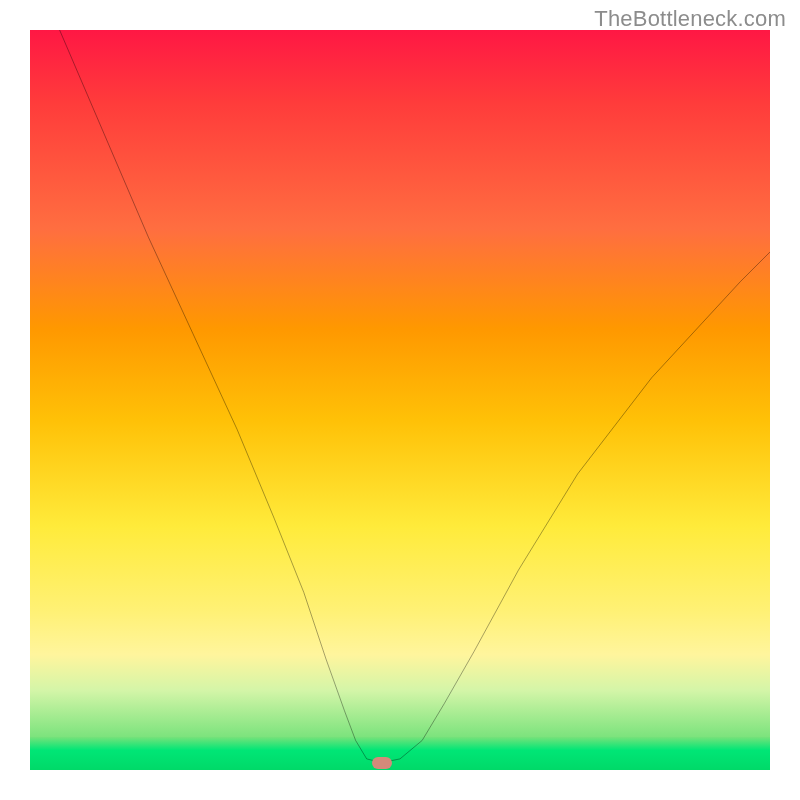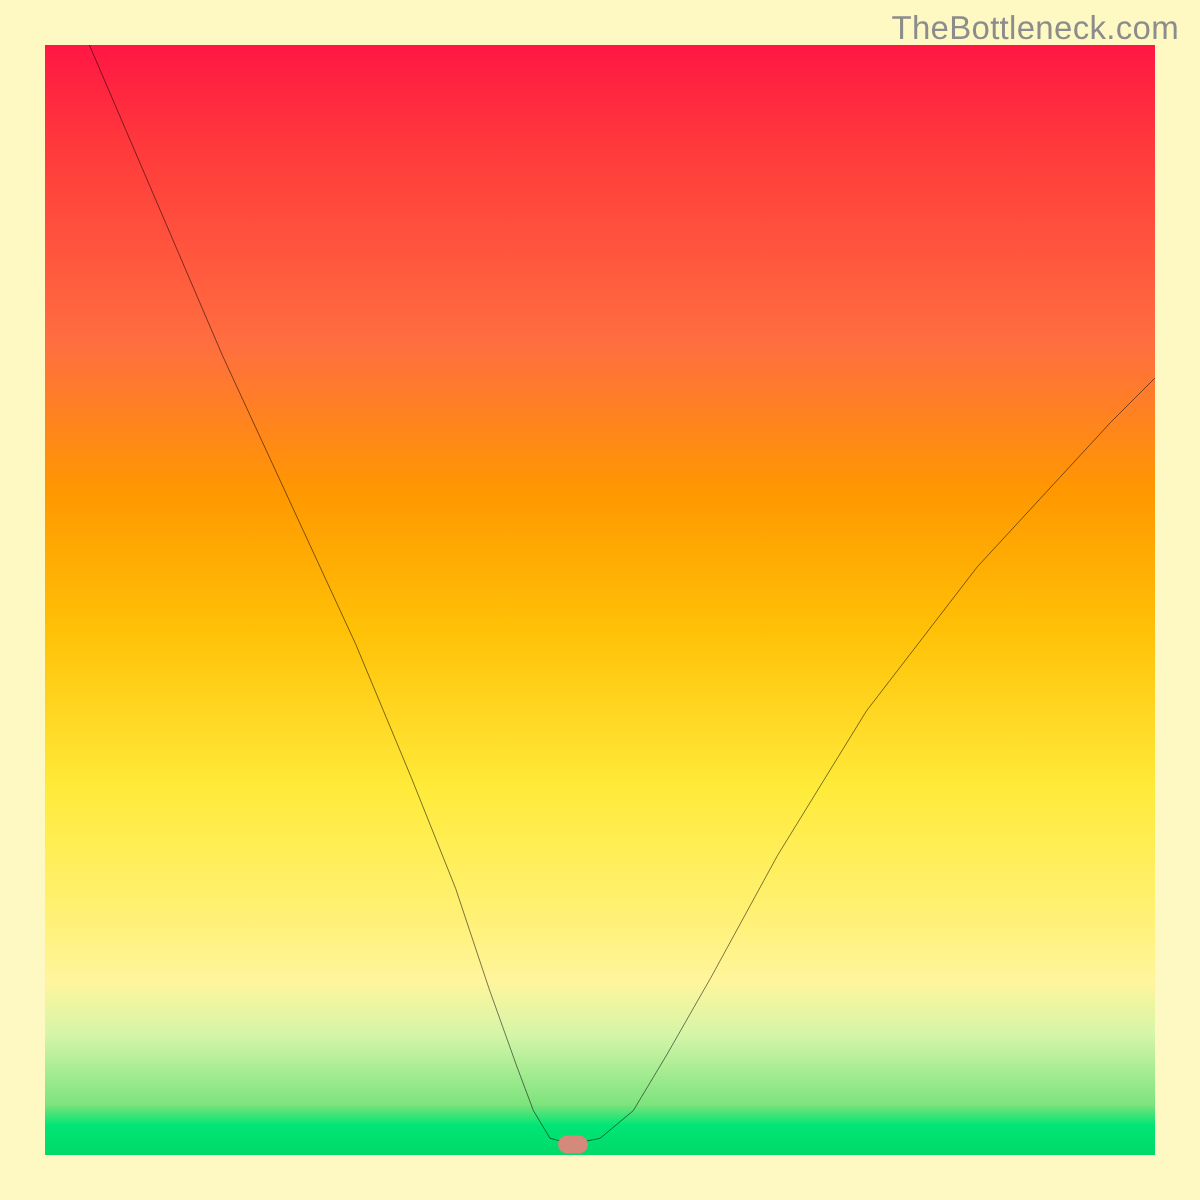--- a/index.html
+++ b/index.html
@@ -10,21 +10,21 @@
     background: #000;
     position: relative;
     font-family: Arial, Helvetica, sans-serif;
   }
   .frame {
     position: absolute;
     top: 0;
     left: 0;
     width: 800px;
     height: 800px;
-    background: #fef9c3;
+    background: #ffffff;
   }
   .plot-area {
     position: absolute;
     top: 30px;
     left: 30px;
     width: 740px;
     height: 740px;
     overflow: hidden;
   }
   .gradient-bg {

